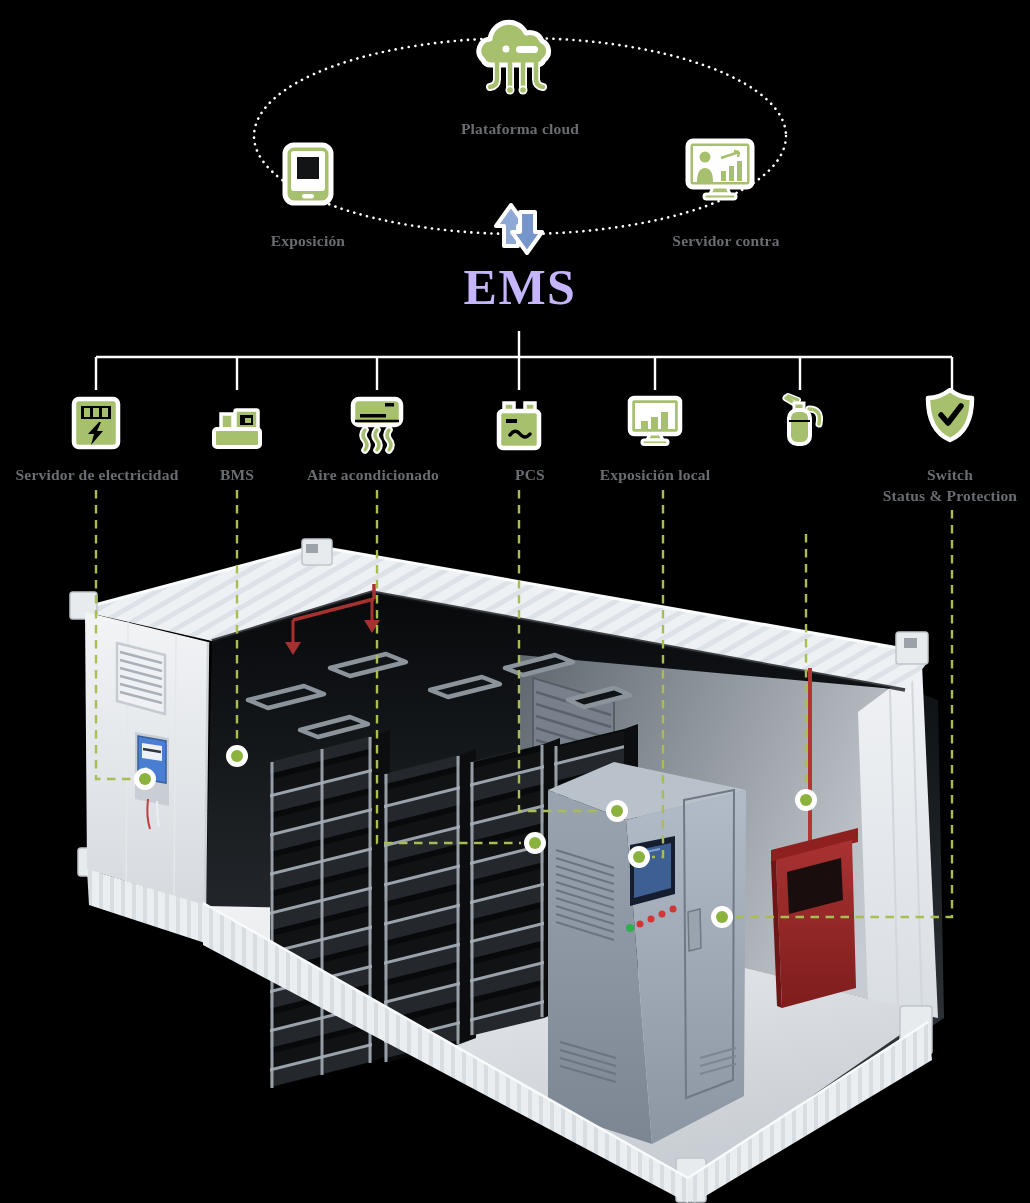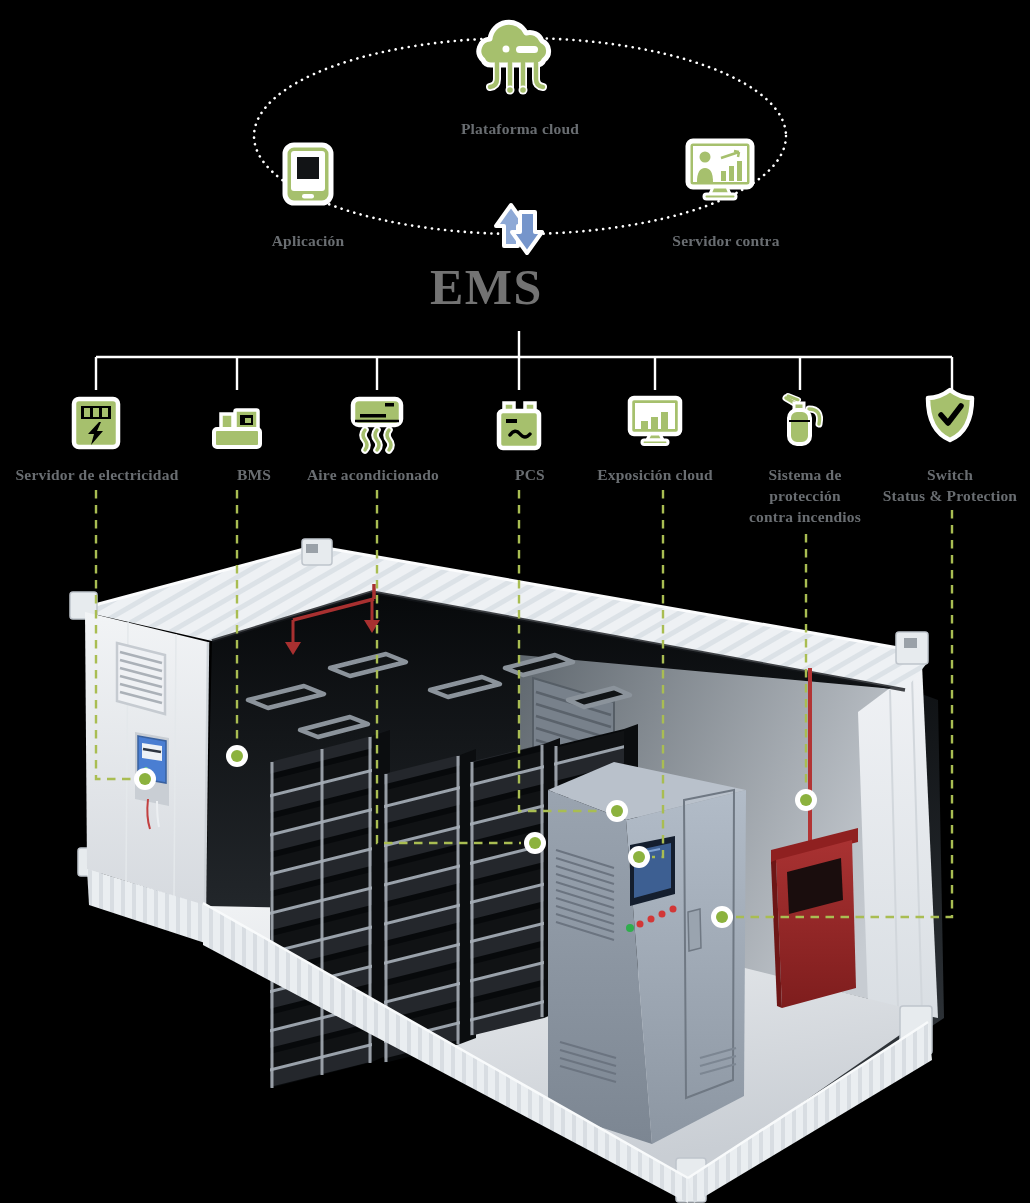--- a/index.html
+++ b/index.html
@@ -1,22 +1,22 @@
 <!DOCTYPE html>
 <html><head>
 <meta charset="utf-8">
 <style>
   html,body{margin:0;padding:0;background:#000;}
   .stage{position:relative;width:1030px;height:1203px;background:#000;overflow:hidden;
          font-family:Liberation Serif, serif;}
   .stage svg{position:absolute;left:0;top:0;}
   .lbl{position:absolute;color:#696d71;font-weight:600;font-size:15.5px;line-height:21px;
        text-align:center;white-space:pre-line;letter-spacing:.2px;}
-  .ems-title{position:absolute;color:#737373;font-weight:700;font-size:50px;line-height:54px;
-       letter-spacing:1.5px;}
+  .ems-title{position:absolute;color:#c4b5fd;font-weight:700;font-size:50px;line-height:54px;
+       text-align:center;letter-spacing:1.5px;}
 </style>
 </head>
 <body>
 
 <div class="stage">
 
 <svg width="1030" height="1203" viewBox="0 0 1030 1203">
   <defs>
     <pattern id="roofP" width="14" height="14" patternUnits="userSpaceOnUse" patternTransform="rotate(60)">
       <rect width="14" height="14" fill="#eef1f4"></rect>
@@ -343,27 +343,24 @@
     <path d="M-11,0 h21" stroke="#000" stroke-width="2"></path>
   </g>
 
   <g transform="translate(950,415)">
     <path d="M0,-25 C8,-19 16,-17 22,-17 C22,6 14,19 0,25 C-14,19 -22,6 -22,-17 C-16,-17 -8,-19 0,-25 Z" fill="#a6c06d" stroke="#fff" stroke-width="4.5" stroke-linejoin="round"></path>
     <path d="M-9,0 L-2,8 L11,-9" stroke="#000" stroke-width="5.5" fill="none" stroke-linecap="round" stroke-linejoin="round"></path>
   </g>
 </svg>
 
   <div class="lbl" style="left:420px;top:118px;width:200px">Plataforma cloud</div>
-  <div class="lbl" style="left:238px;top:230px;width:140px">Aplicación</div>
+  <div class="lbl" style="left:238px;top:230px;width:140px">Exposición</div>
   <div class="lbl" style="left:646px;top:230px;width:160px">Servidor contra</div>
   <div class="ems-title" style="left:430px;top:260px;width:180px">EMS</div>
 
   <div class="lbl" style="left:0px;top:464px;width:194px">Servidor de electricidad</div>
-  <div class="lbl" style="left:204px;top:464px;width:100px">BMS</div>
+  <div class="lbl" style="left:187px;top:464px;width:100px">BMS</div>
   <div class="lbl" style="left:288px;top:464px;width:170px">Aire acondicionado</div>
   <div class="lbl" style="left:480px;top:464px;width:100px">PCS</div>
-  <div class="lbl" style="left:580px;top:464px;width:150px">Exposición cloud</div>
-  <div class="lbl" style="left:737px;top:464px;width:136px">Sistema de
-protección
-contra incendios</div>
+  <div class="lbl" style="left:580px;top:464px;width:150px">Exposición local</div>
   <div class="lbl" style="left:863px;top:464px;width:174px">Switch
 Status &amp; Protection</div>
 </div>
 
 </body></html>

